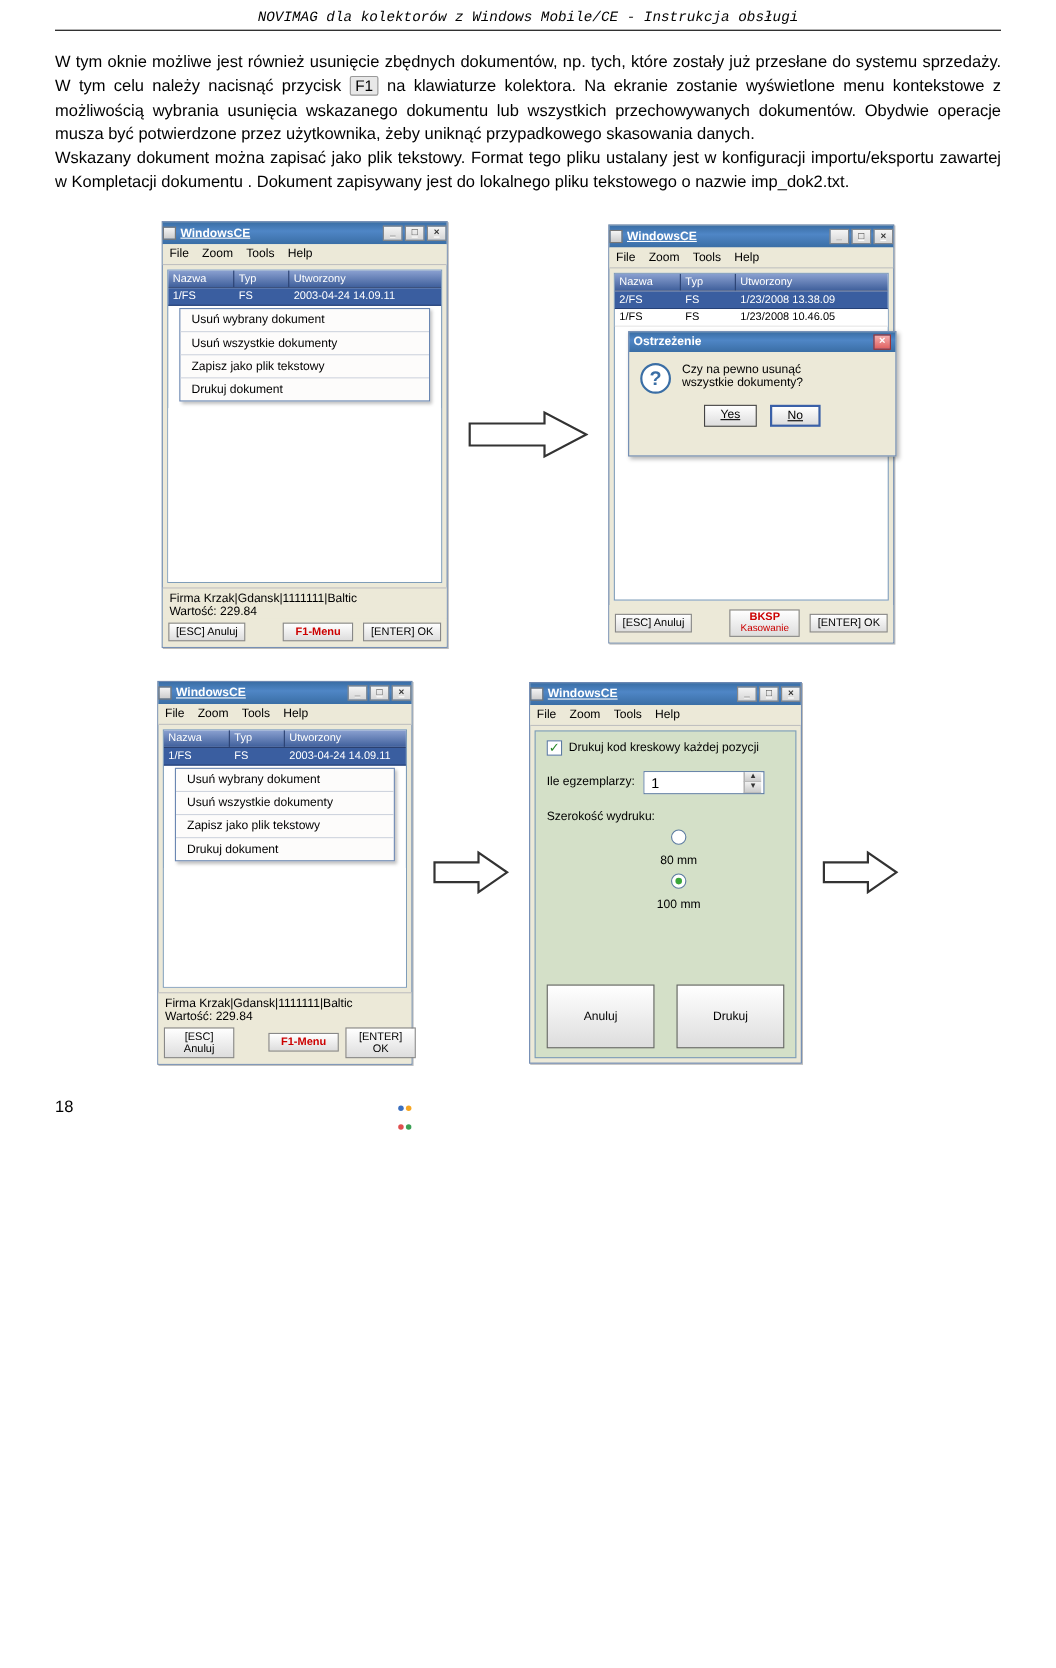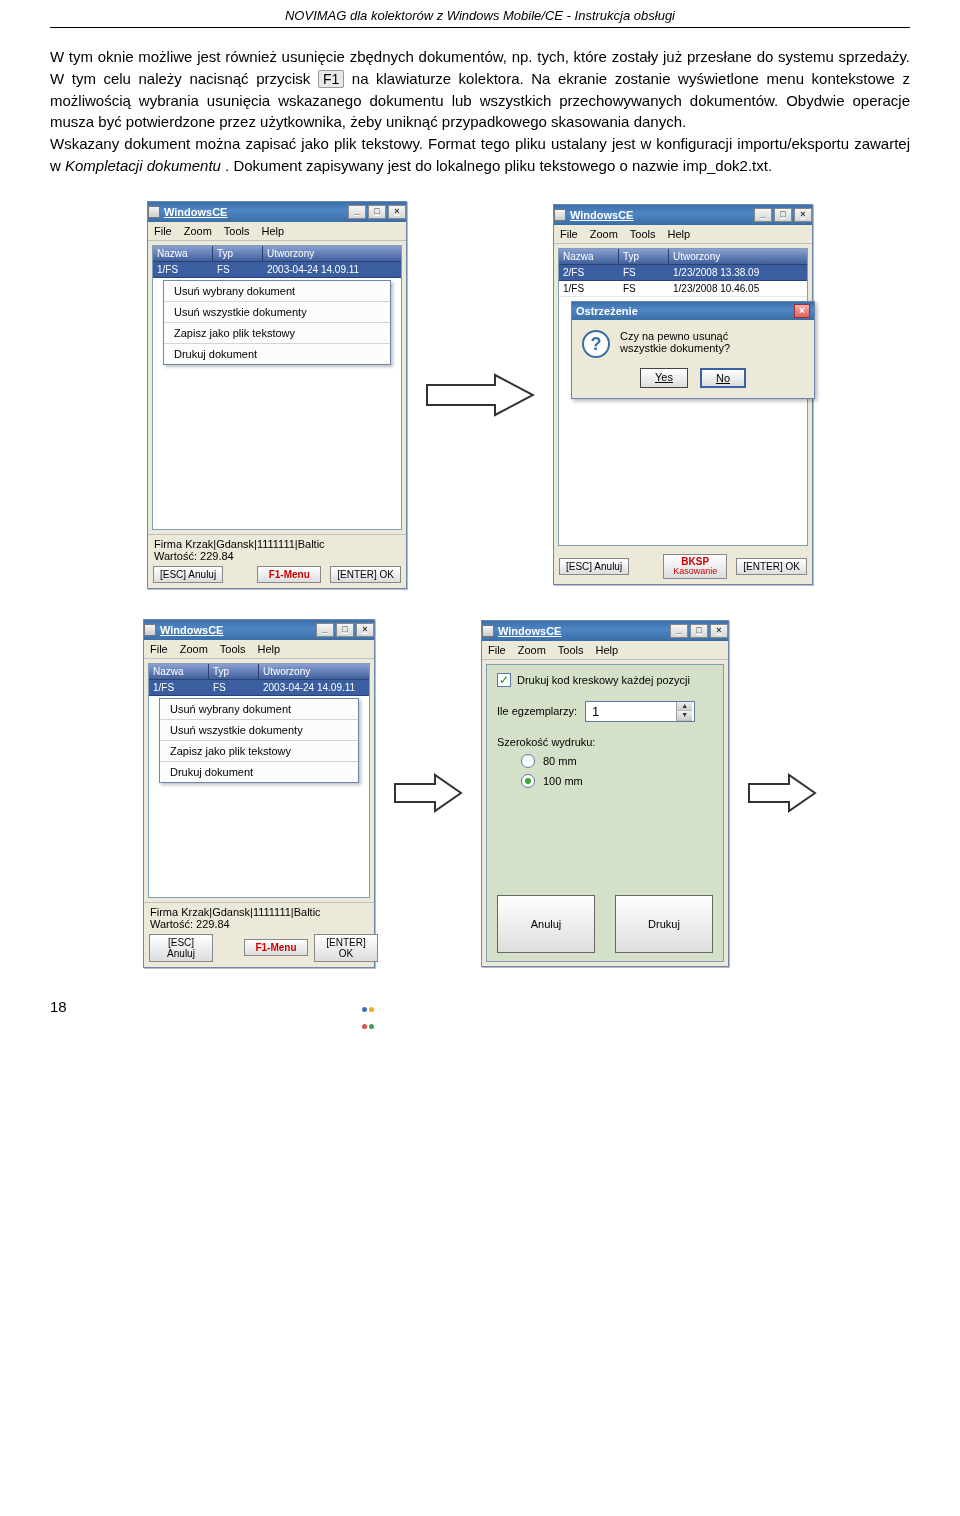--- a/index.html
+++ b/index.html
@@ -11,35 +11,36 @@
     padding: 0 50px 30px 50px;
     color: #000;
   }
   .doc-header {
     text-align: center;
     font-style: italic;
     font-size: 13px;
     padding: 8px 0 4px 0;
     border-bottom: 1.5px solid #000;
     margin-bottom: 18px;
+    font-family: Liberation Mono, monospace;
   }
   .para {
     font-size: 15px;
     line-height: 1.45;
     text-align: justify;
     margin-bottom: 24px;
   }
   .kbd {
     background: #e8e8e8;
     border: 1px solid #999;
     padding: 0 4px;
     font-size: 14px;
     border-radius: 2px;
   }
-  .ital { font-style: italic; }
+  .ital { }
   .row {
     display: flex;
     align-items: center;
     gap: 18px;
     margin-bottom: 30px;
     justify-content: center;
   }
   .arrow {
     flex: 0 0 auto;
   }
@@ -186,21 +187,21 @@
     font-size: 11px;
   }
   .qmark {
     width:28px; height:28px; border:2px solid #3a6ea5;
     border-radius:50%; text-align:center;
     color:#3a6ea5; font-weight:bold; font-size:18px;
     line-height:24px; background:#fff;
   }
   .dlg-btns {
     display:flex; justify-content:center; gap:12px;
-    padding: 4px 0 10px 0;
+    padding: 4px 0 26px 0;
   }
   .yn-btn {
     border: 1px solid #444;
     background: linear-gradient(#fff,#ddd);
     padding: 2px 14px;
     font-size: 11px;
   }
   .yn-btn.focus { border:2px solid #3a60a8;}
   
   .print-body {
@@ -225,21 +226,21 @@
     border:none; width:90px; font-size:13px; padding:2px 6px; outline:none;
   }
   .spin {
     width:16px; display:flex; flex-direction:column;
   }
   .spin div {
     flex:1; background:linear-gradient(#f0f0f0,#ccc); border-left:1px solid #999;
     text-align:center; font-size:7px; line-height:8px; color:#333;
     border-bottom:1px solid #bbb;
   }
-  .radio-row { display:flex; align-items:center; gap:8px; margin:6px 0 2px 24px;}
+  .radio-row { display:flex; align-items:center; gap:8px; margin:6px 0 2px 24px;flex-direction:column;}
   .radio {
     width:14px;height:14px;border:1px solid #5b7aa0;border-radius:50%;
     background:#fff;position:relative;
   }
   .radio.sel::after{
     content:"";position:absolute;left:3px;top:3px;width:6px;height:6px;
     background:#3aa63a;border-radius:50%;
   }
   .print-footer{
     position:absolute; bottom:8px; left:10px; right:10px;

